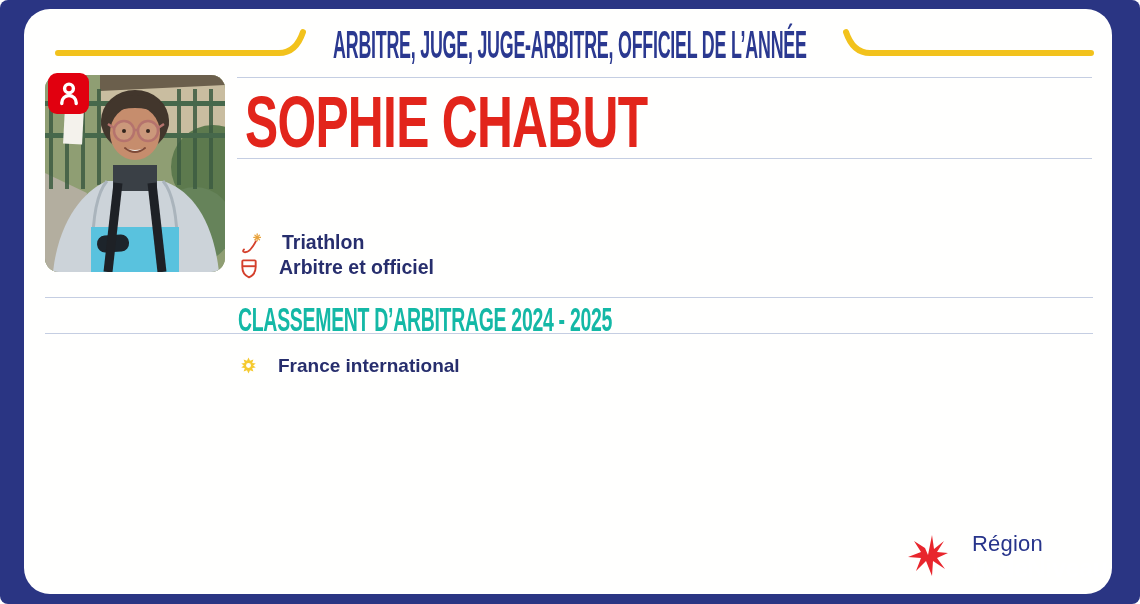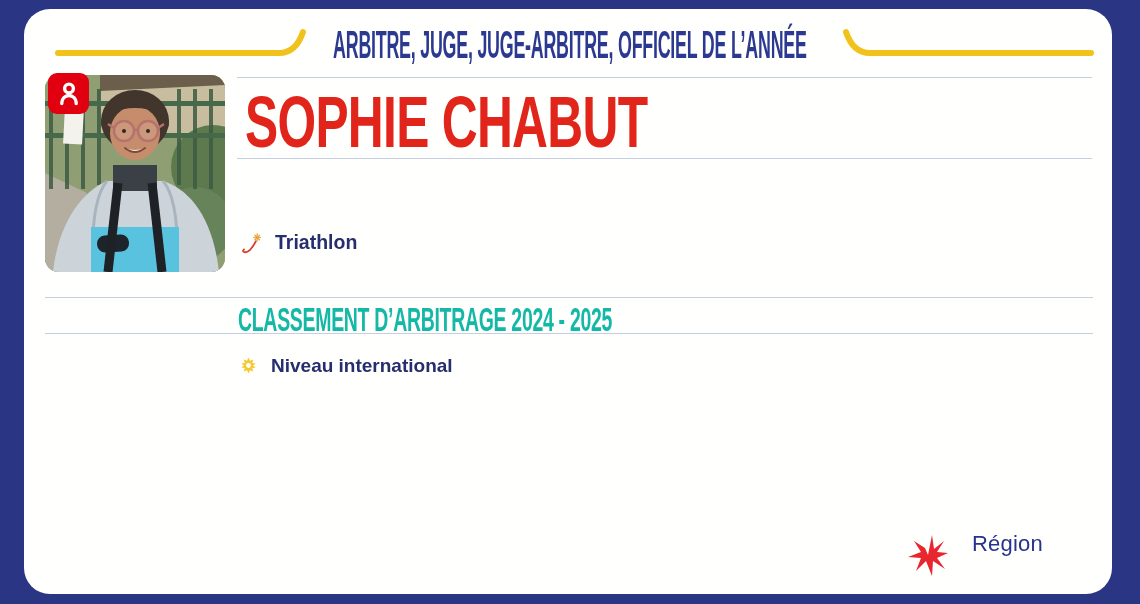--- a/index.html
+++ b/index.html
@@ -1,19 +1,19 @@
 <!DOCTYPE html>
 <html><head>
 <meta charset="utf-8">
 <style>
   html,body { margin:0; padding:0; }
   body { font-family:"Liberation Sans", sans-serif; }
   #frame {
     position:relative; width:1140px; height:604px;
-    background:#2A3583; overflow:hidden;
+    background:#2A3583; overflow:hidden;border-radius:8px;
   }
   .card {
     position:absolute; left:24px; top:9px; width:1088px; height:585px;
     background:#FFFFFE; border-radius:26px;
   }
   .abs { position:absolute; }
 
   
   .header-title {
     left:0; right:0; top:26px; text-align:center; white-space:nowrap;
@@ -45,21 +45,21 @@
   .name {
     left:237px; top:86px; color:#E2251B; font-weight:bold;
     font-size:72px; line-height:1; white-space:nowrap;margin-left:8px;
   }
   .name .squeeze {
     display:inline-block; transform:scale(0.69,1); transform-origin:left;
     letter-spacing:-1px;
   }
 
   
-  .inforow { display:flex; align-items:center; gap:14px; white-space:nowrap; }
+  .inforow { display:flex; align-items:center; gap:21px; white-space:nowrap; }
   .inforow .label { color:#272E6D; font-weight:bold; font-size:19.5px; line-height:1; }
   .row-sport { left:240px; top:233px; height:20px; }
   .row-role  { left:240px; top:258px; height:20px; }
   .row-level { left:240px; top:356px; height:18px; }
   .row-level .label { font-size:19px; }
 
   
   .classement {
     left:238px; top:303px; color:#14b8a6; font-weight:bold;
     font-size:33px; line-height:1; white-space:nowrap;
@@ -156,31 +156,38 @@
     <svg width="21" height="21" viewBox="0 0 22 22">
       <path d="M4.2 17.2 q-2.2 2.4 .3 2.9 q5.8 1 12.2-11.5" fill="none" stroke="#D4402C" stroke-width="1.9" stroke-linecap="round"></path>
       <g stroke="#E8A23B" stroke-width="1.4" stroke-linecap="round">
         <circle cx="18" cy="4.6" r="2" fill="#E8A23B" stroke="none"></circle>
         <path d="M18 1 V2.2 M18 7 V8.2 M14.5 4.6 H15.7 M20.3 4.6 H21.5 M15.6 2.2 l.8.8 M19.6 6.2 l.8.8 M20.4 2.2 l-.8.8 M16.4 6.2 l-.8.8"></path>
       </g>
     </svg>
     <span class="label">Triathlon</span>
   </div>
 
+  <div class="abs inforow row-role">
+    <svg width="18" height="21" viewBox="0 0 18 22">
+      <path d="M2 3.5 Q2 2.5 3 2.5 H15 Q16 2.5 16 3.5 V9.5 C16 15.5 12.5 18.8 9 20.2 C5.5 18.8 2 15.5 2 9.5 Z" fill="none" stroke="#D4402C" stroke-width="2" stroke-linejoin="round"></path>
+      <path d="M2 8.6 H16" stroke="#D4402C" stroke-width="2"></path>
+    </svg>
+    <span class="label">Arbitre et officiel</span>
+  </div>
 
   <div class="abs classement">
     <span class="squeeze">CLASSEMENT D’ARBITRAGE 2024 - 2025</span>
   </div>
 
   <div class="abs inforow row-level">
     <svg width="17" height="17" viewBox="0 0 18 18">
       <path d="M9 0.5 L10.6 4.1 L14.2 2.6 L12.9 6.3 L16.7 6.9 L13.9 9 L16.7 11.1 L12.9 11.7 L14.2 15.4 L10.6 13.9 L9 17.5 L7.4 13.9 L3.8 15.4 L5.1 11.7 L1.3 11.1 L4.1 9 L1.3 6.9 L5.1 6.3 L3.8 2.6 L7.4 4.1 Z" fill="#F5CA30"></path>
       <circle cx="9" cy="9" r="2.6" fill="#FFFFFE"></circle>
     </svg>
-    <span class="label">Niveau international</span>
+    <span class="label">France international</span>
   </div>
 
   <div class="abs logo">
     <svg width="40" height="44" viewBox="0 0 40 44">
       <path d="M20 22 L24 2 L26 16 L36 8 L29 19 L40 20 L29 25 L37 36 L25 28 L24 43 L18 28 L8 38 L13 25 L0 24 L13 19 L6 8 L17 15 Z" fill="#E8262D"></path>
     </svg>
     <div class="logo-text">
       <span class="logo-region">Région</span>
       <span class="logo-idf">
         <span class="red">île</span><span class="blue">de</span><span class="red">Niveau</span>

